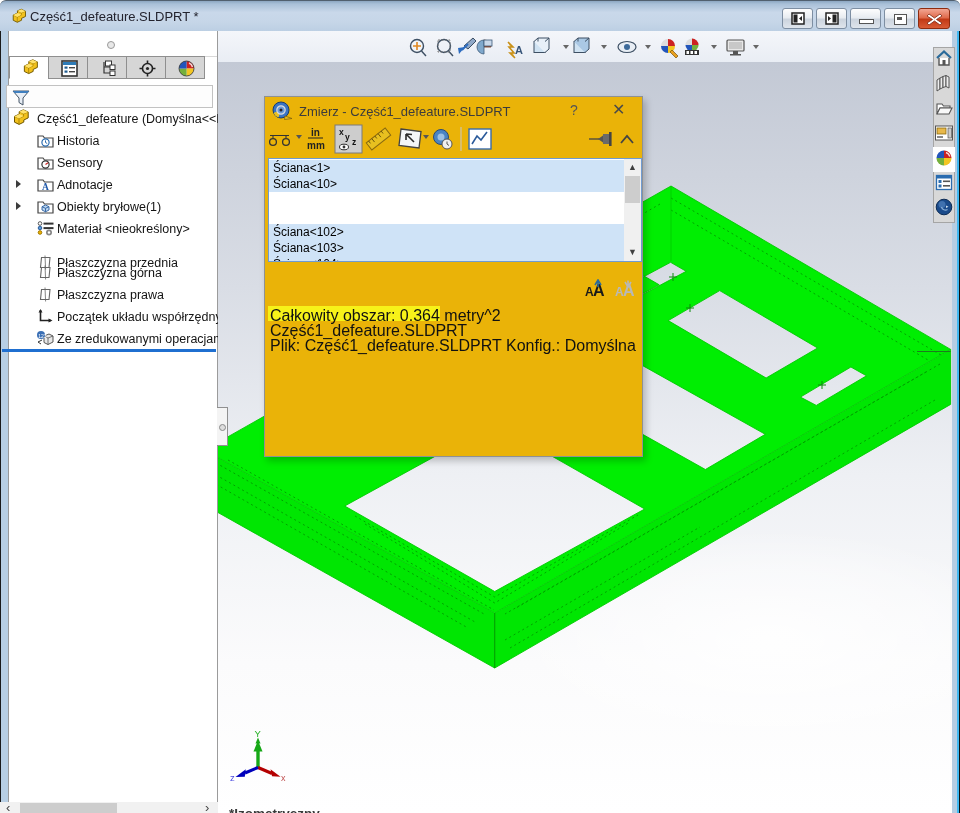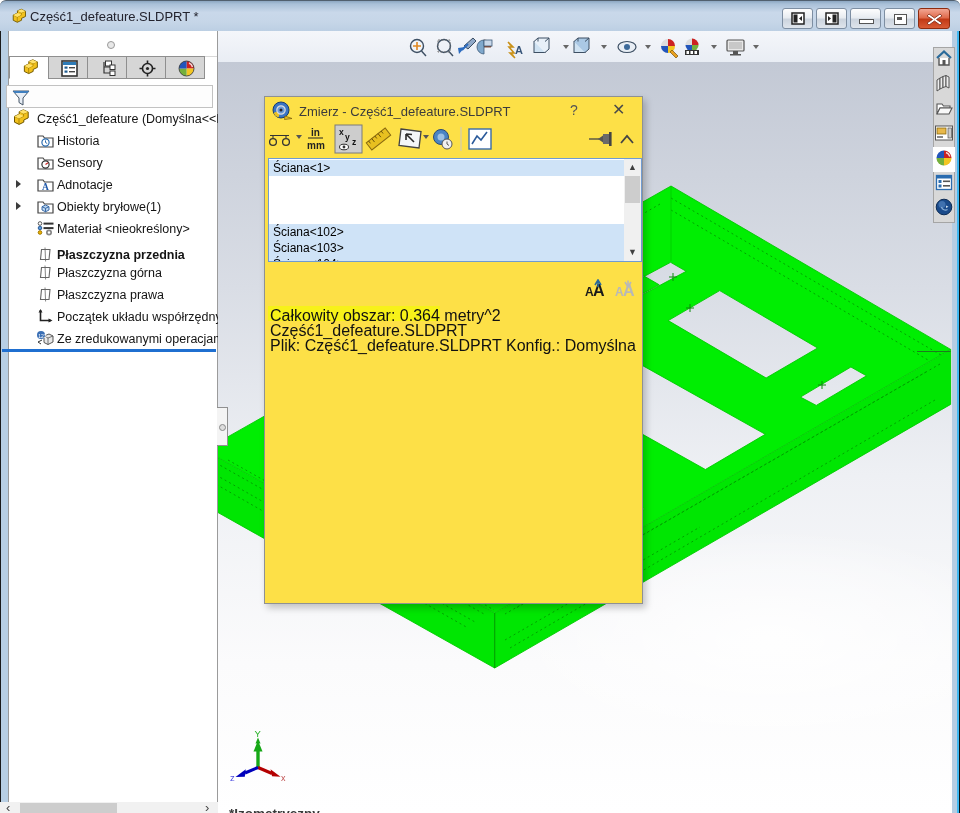--- a/index.html
+++ b/index.html
@@ -28,21 +28,21 @@
   #pthumb{left:20px;top:803px;width:97px;height:10px;background:#cdcdcd;}
   .sarr{position:absolute;top:800px;font-size:13px;color:#444;}
   
   #topstrip{left:218px;top:31px;width:737px;height:31px;background:linear-gradient(180deg,#f4f6fa,#e9edf4);}
   
   #viewport{left:218px;top:62px;width:737px;height:751px;background:linear-gradient(180deg,#c3c9d5 0%,#d9dde5 30%,#eef0f4 55%,#fbfbfc 80%,#ffffff 100%);overflow:hidden;}
   
   #rborder{left:952px;top:31px;width:8px;height:782px;background:linear-gradient(90deg,#b5cde3 0%,#b5cde3 62%,#41b9f2 63%,#41b9f2 85%,#101010 86%,#101010 100%);}
   #taskpane{left:933px;top:47px;width:22px;height:176px;background:#d8d8d8;border:1px solid #a5a5a5;box-sizing:border-box;}
   
-  #dlg{left:264px;top:96px;width:379px;height:508px;background:#fde047;border:1px solid #8f9193;box-sizing:border-box;box-shadow:3px 4px 7px rgba(0,0,0,0.22);}
+  #dlg{left:264px;top:96px;width:379px;height:361px;background:#eab308;border:1px solid #8f9193;box-sizing:border-box;box-shadow:3px 4px 7px rgba(0,0,0,0.22);}
   #dlg .title{position:absolute;left:34px;top:7px;font-size:13px;color:#3c3c3c;}
   #dlgq{position:absolute;left:305px;top:5px;font-size:14px;color:#555;}
   #dlgx{position:absolute;left:347px;top:3px;font-size:16px;color:#4a4a4a;font-weight:normal;}
   #dlist{position:absolute;left:3px;top:61px;width:374px;height:104px;border:1px solid #6f9bd2;background:#fff;box-sizing:border-box;overflow:hidden;}
   .lrow{position:absolute;left:0px;width:355px;height:16px;background:#cfe3f7;font-size:12px;color:#000;overflow:hidden;}
   .lrow span{position:absolute;left:4px;top:1px;}
   #lscroll{position:absolute;right:0px;top:0px;width:17px;height:102px;background:#f0f0f0;font-size:9px;color:#404040;text-align:center;line-height:17px;}
   #lthumb{position:absolute;right:1px;top:17px;width:15px;height:27px;background:#cdcdcd;}
   #hl{position:absolute;left:3px;top:209px;width:172px;height:15px;background:#f7f219;}
   .dres{position:absolute;left:5px;font-size:16px;color:#111;white-space:nowrap;}
@@ -328,21 +328,21 @@
         <circle cx="3" cy="3.5" r="1.8" fill="#fff" stroke="#555"></circle>
         <circle cx="3" cy="8" r="1.8" fill="#5a9ad8" stroke="#2a5a98"></circle>
         <circle cx="3" cy="12.5" r="1.8" fill="#f0b400" stroke="#a07800"></circle>
         <rect x="6.5" y="2.6" width="10" height="2" fill="#333"></rect>
         <rect x="6.5" y="7.1" width="10" height="2" fill="#333"></rect>
         <circle cx="12" cy="12.5" r="3" fill="#888"></circle>
         <circle cx="12" cy="12.5" r="1.2" fill="#fff"></circle>
       </svg>
     <span class="lbl">Materiał &lt;nieokreślony&gt;</span>
   </div>
-  <div class="trow" style="top:244px;font-weight:bold;">
+  <div class="trow" style="top:252px;">
     <svg class="abs" style="left:37px;top:2px;" width="17" height="17" viewBox="0 0 17 17">
         <path d="M4.5,3.5 L13,3.5 L12,13.5 L3.5,13.5 Z" fill="none" stroke="#666" stroke-width="1.1"></path>
         <path d="M8,1.5 L8.6,15.5" stroke="#666" stroke-width="0.8"></path>
       </svg>
     <span class="lbl">Płaszczyzna przednia</span>
   </div>
   <div class="trow" style="top:262px;">
     <svg class="abs" style="left:37px;top:2px;" width="17" height="17" viewBox="0 0 17 17">
         <path d="M4.5,3.5 L13,3.5 L12,13.5 L3.5,13.5 Z" fill="none" stroke="#666" stroke-width="1.1"></path>
         <path d="M8,1.5 L8.6,15.5" stroke="#666" stroke-width="0.8"></path>
@@ -489,20 +489,23 @@
     <text x="8" y="17" font-size="16" font-weight="bold" fill="#1a1a1a" font-family="Liberation Sans,sans-serif">A</text>
     <path d="M10,6 L13,1 L16,6 M13,1.5 L13,8" stroke="#2a6a9a" stroke-width="1.6" fill="none"></path>
     <text x="30" y="17" font-size="12" font-weight="bold" fill="#b8b8b8" font-family="Liberation Sans,sans-serif">A</text>
     <text x="38" y="17" font-size="16" font-weight="bold" fill="#b8b8b8" font-family="Liberation Sans,sans-serif">A</text>
     <path d="M40,3 L43,8 L46,3 M43,1.5 L43,8" stroke="#b8b8b8" stroke-width="1.6" fill="none"></path>
   </svg>
   <div id="dlist">
     <div class="lrow" style="top:1px;">
         <span>Ściana&lt;1&gt;</span>
       </div>
+    <div class="lrow" style="top:17px;">
+        <span>Ściana&lt;10&gt;</span>
+      </div>
     <div class="lrow" style="top:65px;">
         <span>Ściana&lt;102&gt;</span>
       </div>
     <div class="lrow" style="top:81px;">
         <span>Ściana&lt;103&gt;</span>
       </div>
     <div class="lrow" style="top:97px;height:5px;">
         <span>Ściana&lt;104&gt;</span>
       </div>
     <div id="lscroll">

